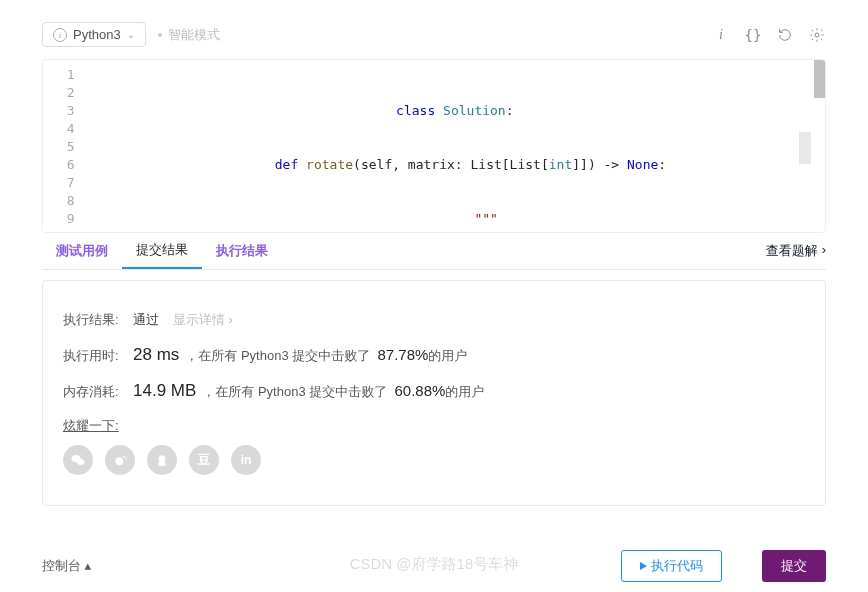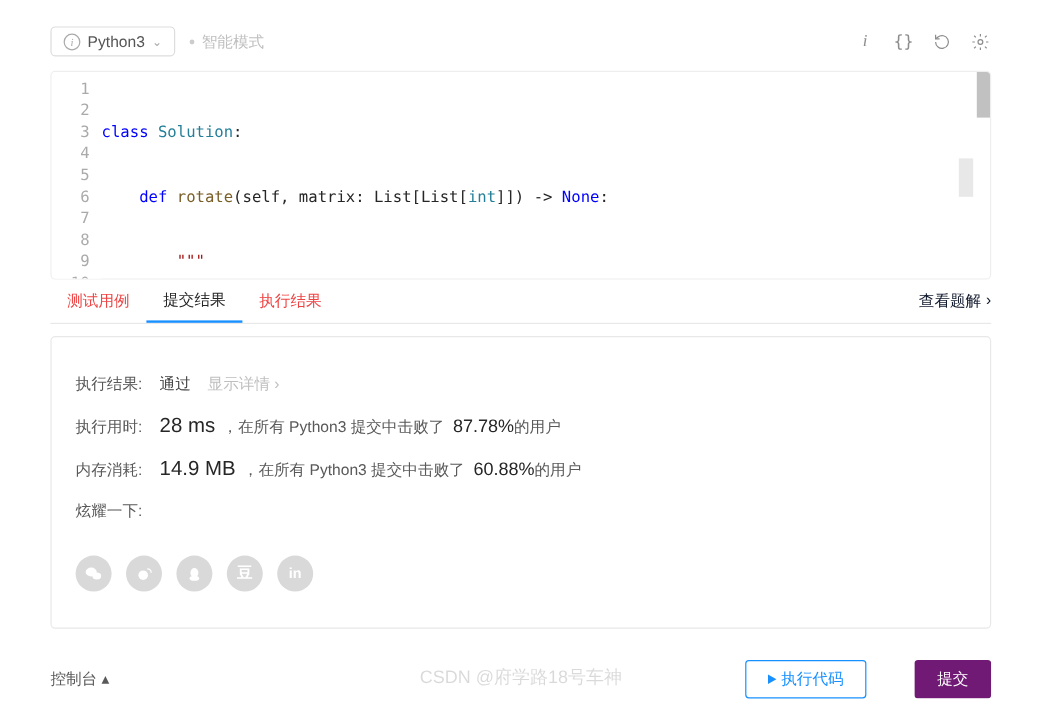--- a/index.html
+++ b/index.html
@@ -12,41 +12,41 @@
     .smart-mode { color: #bfbfbf; font-size: 13px; display: flex; align-items: center; gap: 6px; }
     .smart-mode::before { content: ""; width: 4px; height: 4px; background: #ccc; border-radius: 50%; display: inline-block; }
     .toolbar-right { margin-left: auto; display: flex; gap: 14px; color: #8c8c8c; }
     .icon-btn { width: 18px; height: 18px; display: inline-flex; align-items: center; justify-content: center; cursor: pointer; font-style: italic; font-family: serif; font-size: 14px; }
     
     .editor-wrap { margin: 4px 42px 0 42px; border: 1px solid #eee; border-radius: 4px; position: relative; height: 174px; overflow: hidden; }
     .editor { display: flex; font-family: Consolas, Monaco, monospace; font-size: 13px; line-height: 18px; }
     .gutter { background: #fff; color: #aaa; text-align: right; padding: 6px 10px 6px 16px; user-select: none; }
     .gutter div { height: 18px; }
     .code { padding: 6px 0; white-space: pre; flex: 1; }
-    .code div { height: 18px; }
+    .code div { height: 18px; text-align: center; }
     .kw { color: #0000ff; }
     .cls { color: #267f99; }
     .fn { color: #795e26; }
     .str { color: #a31515; }
     .scroll-thumb { position: absolute; right: 0; top: 0; width: 11px; height: 38px; background: #c1c1c1; }
     .mini-mark { position: absolute; right: 14px; top: 72px; width: 12px; height: 32px; background: #e8e8e8; }
     
     .tabs { display: flex; align-items: center; margin: 0 42px; border-bottom: 1px solid #e8e8e8; }
-    .tab { padding: 8px 14px; color: #ef4444; font-size: 13px; cursor: pointer; }
+    .tab { padding: 8px 14px; color: #8b5cf6; font-size: 13px; cursor: pointer; font-weight: bold; }
     .tab.active { color: #262626; border-bottom: 2px solid #1890ff; font-weight: 500; }
     .view-sol { margin-left: auto; color: #0f172a; font-size: 13px; display: flex; align-items: flex-start; gap: 4px; cursor: pointer; }
     
     .result-card { margin: 10px 42px; border: 1px solid #e8e8e8; border-radius: 4px; padding: 30px 20px; }
     .row { display: flex; align-items: baseline; margin-bottom: 16px; font-size: 13px; color: #595959; }
     .row .label { width: 70px; color: #595959; }
     .pass { color: #404040; font-weight: 500; margin-right: 14px; }
     .detail-link { color: #bfbfbf; cursor: pointer; }
     .big { font-size: 17px; color: #262626; font-weight: 500; margin-right: 6px; }
     .pct { font-size: 15px; color: #262626; font-weight: 500; }
-    .share-row { margin-top: 4px; margin-bottom: 28px; color: #595959; font-size: 13px; }
+    .share-row { margin-top: 4px; margin-bottom: 10px; color: #595959; font-size: 13px; text-decoration: underline; }
     .share-icons { display: flex; gap: 12px; margin-top: 10px; }
     .share-icon { width: 30px; height: 30px; border-radius: 50%; background: #d9d9d9; color: #fff; display: inline-flex; align-items: center; justify-content: center; cursor: pointer; font-size: 14px; font-weight: bold; }
     
     .footer { position: absolute; bottom: 10px; left: 42px; right: 42px; display: flex; align-items: center; }
     .console-toggle { color: #595959; font-size: 13px; cursor: pointer; }
     .footer-btns { margin-left: auto; display: flex; }
     .btn { padding: 6px 18px; border-radius: 3px; font-size: 13px; cursor: pointer; border: 1px solid transparent; }
     .btn-run { border-color: #1890ff; color: #1890ff; background: #fff; display: flex; align-items: center; gap: 4px; }
     .btn-submit { background: #701a75; color: #fff; margin-left: 40px; }
     .play { width: 0; height: 0; border-left: 7px solid #1890ff; border-top: 4px solid transparent; border-bottom: 4px solid transparent; display: inline-block; }

